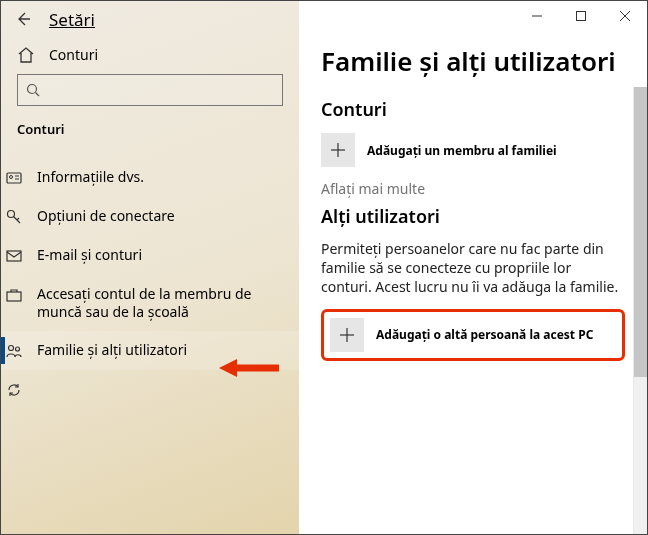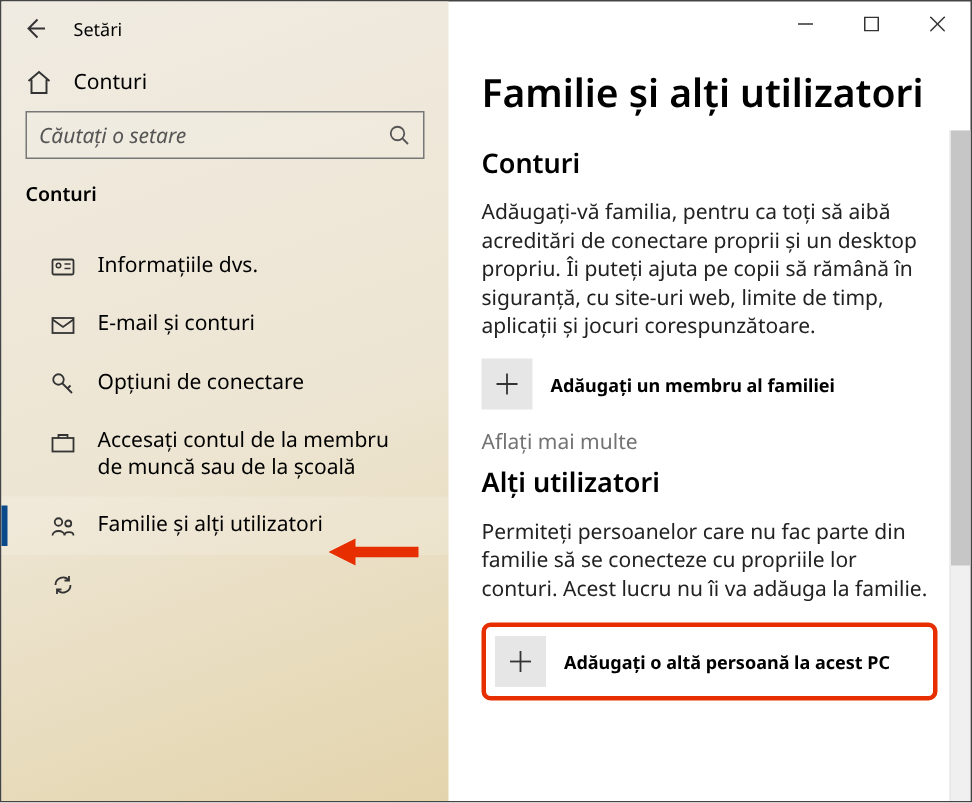--- a/index.html
+++ b/index.html
@@ -1,33 +1,33 @@
 <!DOCTYPE html>
 <html><head>
 <meta charset="utf-8">
 <style>
   * { box-sizing: border-box; margin: 0; padding: 0; font-family: "Segoe UI", system-ui, sans-serif; }
   body { width: 648px; height: 535px; overflow: hidden; background: #fff; font-size: 13px; color: #000; }
   .window { display: flex; width: 100%; height: 100%; border: 1px solid #444; position: relative; }
   .sidebar { width: 298px; height: 100%; background: linear-gradient(160deg, #f0ebe2 0%, #ede5d2 55%, #e3d4ac 100%); display: flex; flex-direction: column; }
   .titlebar { display: flex; align-items: center; height: 36px; padding: 0 12px; }
   .back-btn { width: 20px; height: 20px; display: flex; align-items: center; justify-content: center; margin-right: 16px; cursor: default; }
-  .title { font-size: 12px; }
+  .title { font-size: 17px; text-decoration: underline; }
   .wincontrols { position: absolute; top: 0; right: 0; display: flex; }
   .wincontrols div { width: 44px; height: 30px; display: flex; align-items: center; justify-content: center; }
   .wincontrols svg { stroke: #333; }
   .home-row { display: flex; align-items: center; padding: 8px 16px 10px 16px; gap: 14px; }
   .home-row svg { flex-shrink: 0; }
   .home-row span { font-size: 14px; }
   .search { margin: 0 16px 14px 16px; height: 32px; border: 1px solid #777; background: rgba(255,255,255,0.1); display: flex; align-items: center; padding: 0 8px; }
   .search input { flex: 1; border: none; background: transparent; outline: none; font-size: 14px; font-style: italic; color: #555; }
   .search input::placeholder { color: #555; font-style: italic; }
   .category { padding: 0 8px 8px 16px; font-size: 13px; font-weight: 600; }
   .nav { list-style: none; margin-top: 12px; }
-  .nav li { display: flex; align-items: flex-start; padding: 10px 32px; gap: 14px; font-size: 14px; position: relative; }
+  .nav li { display: flex; align-items: flex-start; padding: 10px 4px; gap: 14px; font-size: 14px; position: relative; }
   .nav li.active { background: rgba(255,255,255,0.16); }
   .nav li.active::before { content: ""; position: absolute; left: 0; top: 6px; bottom: 6px; width: 4px; background: #0a4a8a; }
   .nav .icn { width: 18px; height: 18px; flex-shrink: 0; display: flex; align-items: center; justify-content: center; margin-top: 1px; }
   .nav .lbl { line-height: 1.3; }
   .content { flex: 1; padding: 42px 18px 0 22px; overflow: hidden; position: relative; }
   .scrollbar { position: absolute; right: 0; top: 86px; bottom: 0; width: 14px; background: #f0f0f0; border-left: 1px solid #e8e8e8; }
   .thumb { width: 100%; height: 290px; background: #c6c6c6; }
   h1 { font-size: 26px; font-weight: 600; margin-bottom: 18px; }
   h2 { font-size: 18px; font-weight: 600; margin-bottom: 12px; margin-top: 6px; }
   .warn { color: #b00020; font-size: 14px; line-height: 1.35; margin-bottom: 10px; max-width: 300px; }
@@ -53,21 +53,20 @@
       </div>
       <span class="title">Setări</span>
     </div>
     <div class="home-row">
       <svg width="18" height="18" viewBox="0 0 18 18">
           <path d="M2 8 L9 2 L16 8 M4 7 V16 H14 V7" fill="none" stroke="#333" stroke-width="1.3"></path>
         </svg>
       <span>Conturi</span>
     </div>
     <div class="search">
-      <input type="text" placeholder="Căutați o setare" style="">
       <svg width="15" height="15" viewBox="0 0 15 15">
           <circle cx="6" cy="6" r="4.5" fill="none" stroke="#555" stroke-width="1.2"></circle>
           <line x1="9.5" y1="9.5" x2="13" y2="13" stroke="#555" stroke-width="1.2"></line>
         </svg>
     </div>
     <div class="category">Conturi</div>
     <ul class="nav">
       <li>
         <span class="icn">
             <svg width="18" height="18" viewBox="0 0 18 18">
@@ -75,34 +74,34 @@
               <circle cx="6" cy="8" r="1.5" fill="none" stroke="#333" stroke-width="1"></circle>
               <line x1="10" y1="7" x2="14" y2="7" stroke="#333" stroke-width="1"></line>
               <line x1="10" y1="10" x2="14" y2="10" stroke="#333" stroke-width="1"></line>
             </svg>
           </span>
         <span class="lbl">Informațiile dvs.</span>
       </li>
       <li>
         <span class="icn">
             <svg width="18" height="18" viewBox="0 0 18 18">
+              <circle cx="6" cy="6" r="3.5" fill="none" stroke="#333" stroke-width="1.2"></circle>
+              <path d="M8.5 8.5 L15 15 M12 12 L14 10" fill="none" stroke="#333" stroke-width="1.2"></path>
+            </svg>
+          </span>
+        <span class="lbl">Opțiuni de conectare</span>
+      </li>
+      <li>
+        <span class="icn">
+            <svg width="18" height="18" viewBox="0 0 18 18">
               <rect x="2" y="4" width="14" height="10" fill="none" stroke="#333" stroke-width="1.2"></rect>
               <path d="M2 5 L9 10 L16 5" fill="none" stroke="#333" stroke-width="1.2"></path>
             </svg>
           </span>
         <span class="lbl">E-mail și conturi</span>
-      </li>
-      <li>
-        <span class="icn">
-            <svg width="18" height="18" viewBox="0 0 18 18">
-              <circle cx="6" cy="6" r="3.5" fill="none" stroke="#333" stroke-width="1.2"></circle>
-              <path d="M8.5 8.5 L15 15 M12 12 L14 10" fill="none" stroke="#333" stroke-width="1.2"></path>
-            </svg>
-          </span>
-        <span class="lbl">Opțiuni de conectare</span>
       </li>
       <li>
         <span class="icn">
             <svg width="18" height="18" viewBox="0 0 18 18">
               <rect x="2" y="6" width="14" height="9" fill="none" stroke="#333" stroke-width="1.2"></rect>
               <path d="M6 6 V4 H12 V6" fill="none" stroke="#333" stroke-width="1.2"></path>
             </svg>
           </span>
         <span class="lbl">Accesați contul de la membru de muncă sau de la școală</span>
       </li>
@@ -124,21 +123,20 @@
             </svg>
           </span>
       </li>
     </ul>
   </div>
 
   <div class="content">
     <h1>Familie și alți utilizatori</h1>
 
     <h2>Conturi</h2>
-    <p class="body-text">Adăugați-vă familia, pentru ca toți să aibă acreditări de conectare proprii și un desktop propriu. Îi puteți ajuta pe copii să rămână în siguranță, cu site-uri web, limite de timp, aplicații și jocuri corespunzătoare.</p>
     <div class="add-tile">
       <div class="plus">
           <svg width="18" height="18" viewBox="0 0 18 18">
             <line x1="9" y1="2" x2="9" y2="16" stroke-width="1.2"></line>
             <line x1="2" y1="9" x2="16" y2="9" stroke-width="1.2"></line>
           </svg>
         </div>
       <span class="tlabel">Adăugați un membru al familiei</span>
     </div>
     <a class="link">Aflați mai multe</a>

